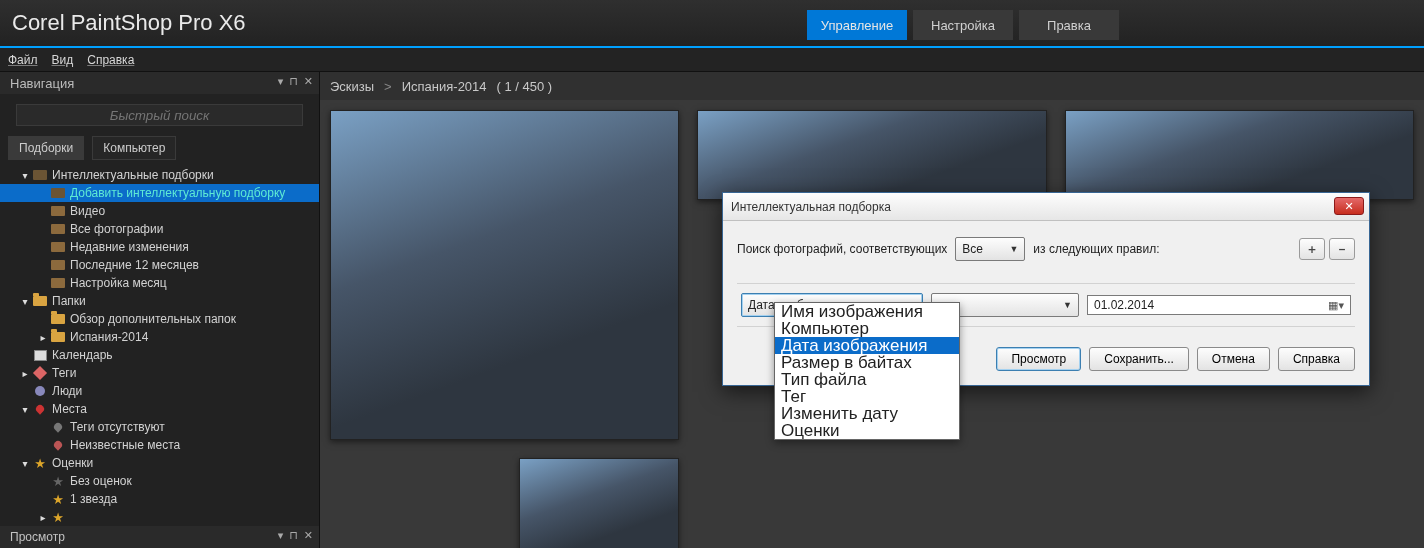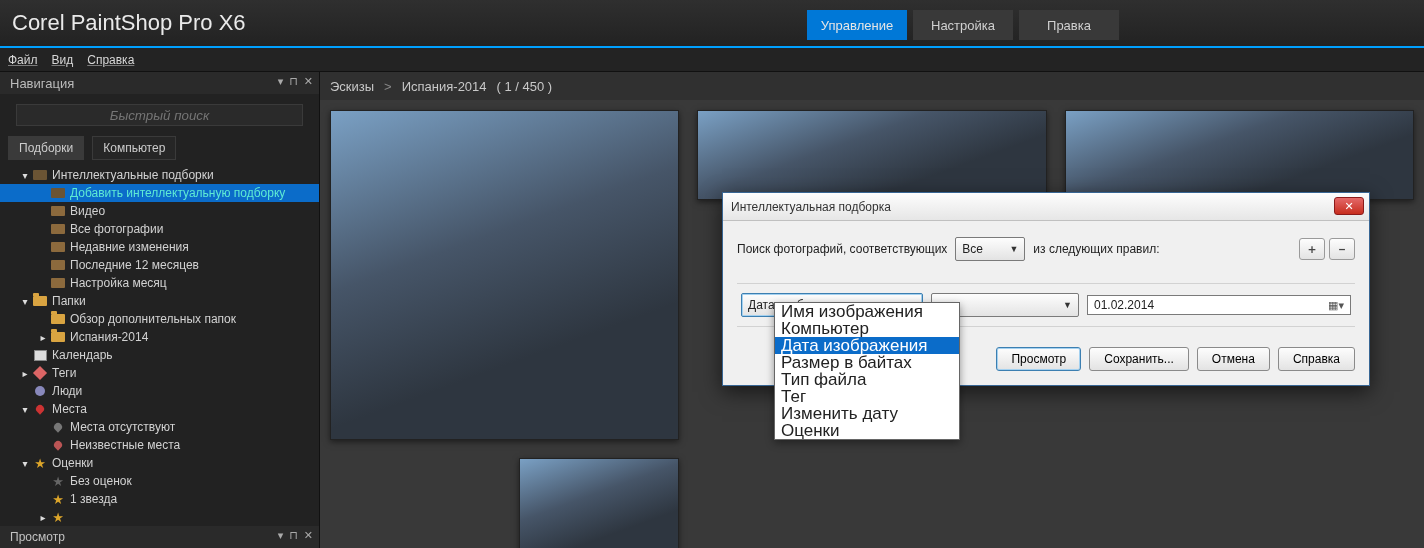--- a/index.html
+++ b/index.html
@@ -220,21 +220,21 @@
           <span class="ico">
             <span class="ico-pin"></span>
           </span>
           <span class="lbl">Места</span>
         </div>
       <div class="tree-row i1">
           <span class="exp"></span>
           <span class="ico">
             <span class="ico-pin" style="background:#777"></span>
           </span>
-          <span class="lbl">Места отсутствуют</span>
+          <span class="lbl">Теги отсутствуют</span>
         </div>
       <div class="tree-row i1">
           <span class="exp"></span>
           <span class="ico">
             <span class="ico-pin" style="background:#b55"></span>
           </span>
           <span class="lbl">Неизвестные места</span>
         </div>
       <div class="tree-row i0">
           <span class="exp">▾</span>

